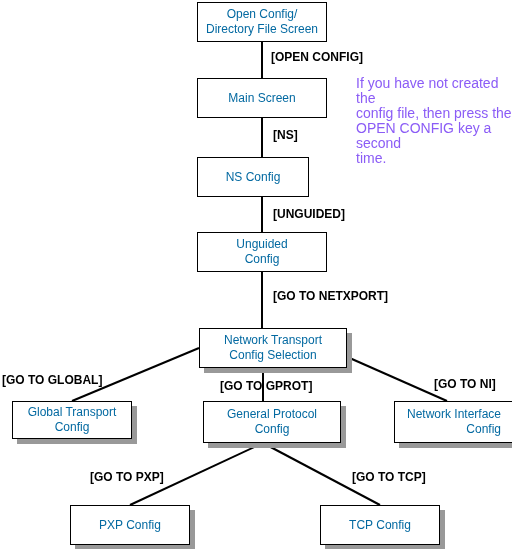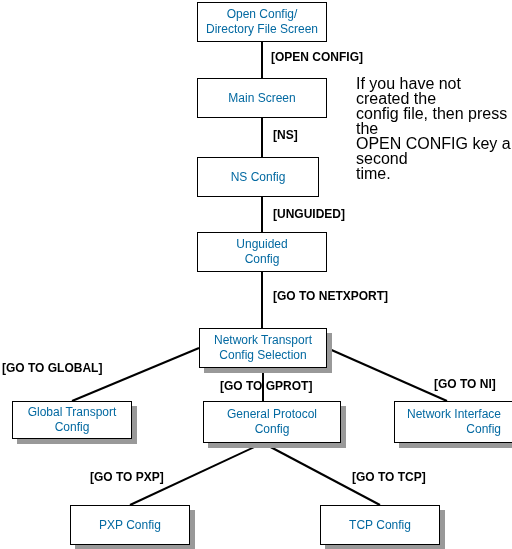--- a/index.html
+++ b/index.html
@@ -50,23 +50,23 @@
     position: absolute;
     font-size: 12px;
     line-height: 14px;
     color: #000000;
     white-space: nowrap;
     z-index: 4;
     font-weight: bold;
   }
   .note {
     position: absolute;
-    font-size: 16px;
+    font-size: 14px;
     line-height: 15px;
-    color: #000000;
+    color: #8b5cf6;
     white-space: pre-line;
     z-index: 4;
   }
 </style>
 </head>
 <body>
 
 <div id="canvas">
 
   <svg class="lines" viewBox="0 0 512 549" xmlns="http://www.w3.org/2000/svg">
@@ -84,28 +84,28 @@
   </svg>
 
   <div id="nodes-layer">
       <div class="node" style="left: 197px; top: 2px; width: 130px; height: 40px;">
         <span>Open Config/
 Directory File Screen</span>
       </div>
       <div class="node" style="left: 197px; top: 78px; width: 130px; height: 40px;">
         <span>Main Screen</span>
       </div>
-      <div class="node" style="left: 197px; top: 157px; width: 122px; height: 40px;">
+      <div class="node" style="left: 197px; top: 157px; width: 112px; height: 40px;">
         <span>NS Config</span>
       </div>
       <div class="node" style="left: 197px; top: 232px; width: 130px; height: 40px;">
         <span>Unguided
 Config</span>
       </div>
-      <div class="node shadow" style="left: 199px; top: 328px; width: 128px; height: 40px;">
+      <div class="node shadow" style="left: 199px; top: 328px; width: 148px; height: 40px;">
         <span>Network Transport
 Config Selection</span>
       </div>
       <div class="node shadow" style="left: 12px; top: 401px; width: 120px; height: 38px;">
         <span>Global Transport
 Config</span>
       </div>
       <div class="node shadow" style="left: 203px; top: 401px; width: 138px; height: 42px;">
         <span>General Protocol
 Config</span>
@@ -119,21 +119,21 @@
       </div>
       <div class="node shadow" style="left: 320px; top: 505px; width: 120px; height: 40px;">
         <span>TCP Config</span>
       </div>
     </div>
   <div id="labels-layer">
       <div class="edge-label" style="left: 271px; top: 50px;">[OPEN CONFIG]</div>
       <div class="edge-label" style="left: 273px; top: 128px;">[NS]</div>
       <div class="edge-label" style="left: 273px; top: 207px;">[UNGUIDED]</div>
       <div class="edge-label" style="left: 273px; top: 289px;">[GO TO NETXPORT]</div>
-      <div class="edge-label" style="left: 2px; top: 361px;">[GO TO GLOBAL]</div>
+      <div class="edge-label" style="left: 2px; top: 373px;">[GO TO GLOBAL]</div>
       <div class="edge-label" style="left: 220px; top: 379px;">[GO TO GPROT]</div>
       <div class="edge-label" style="left: 434px; top: 377px;">[GO TO NI]</div>
       <div class="edge-label" style="left: 90px; top: 470px;">[GO TO PXP]</div>
       <div class="edge-label" style="left: 352px; top: 470px;">[GO TO TCP]</div>
     </div>
 
   <div class="note" style="left: 356px; top: 76px;">If you have not created the
 config file, then press the
 OPEN CONFIG key a second
 time.</div>

